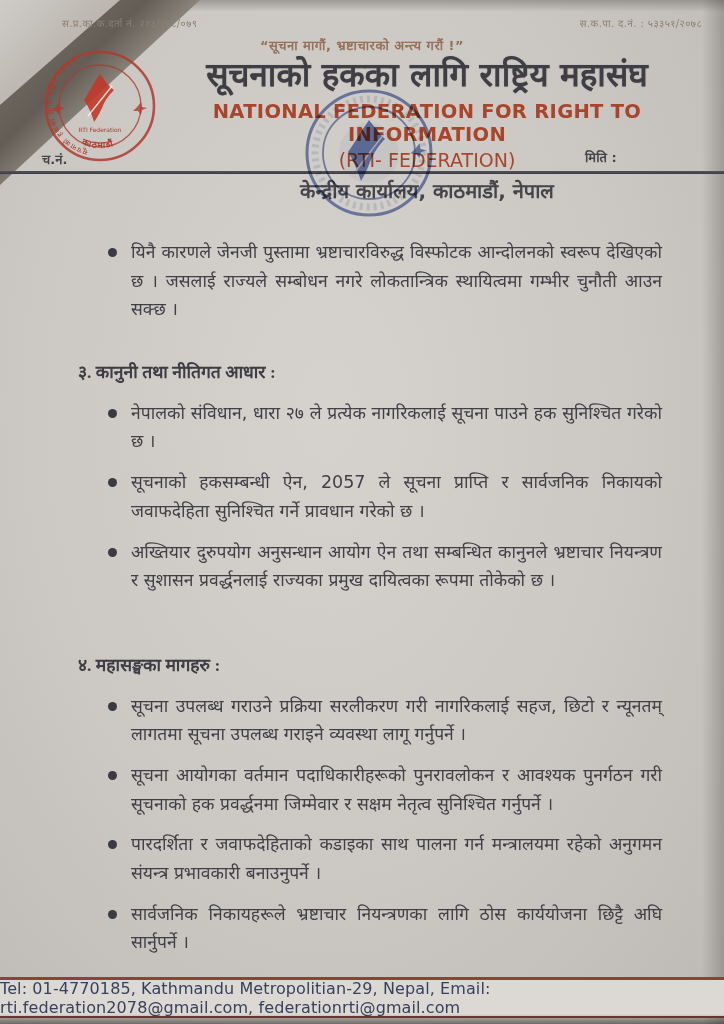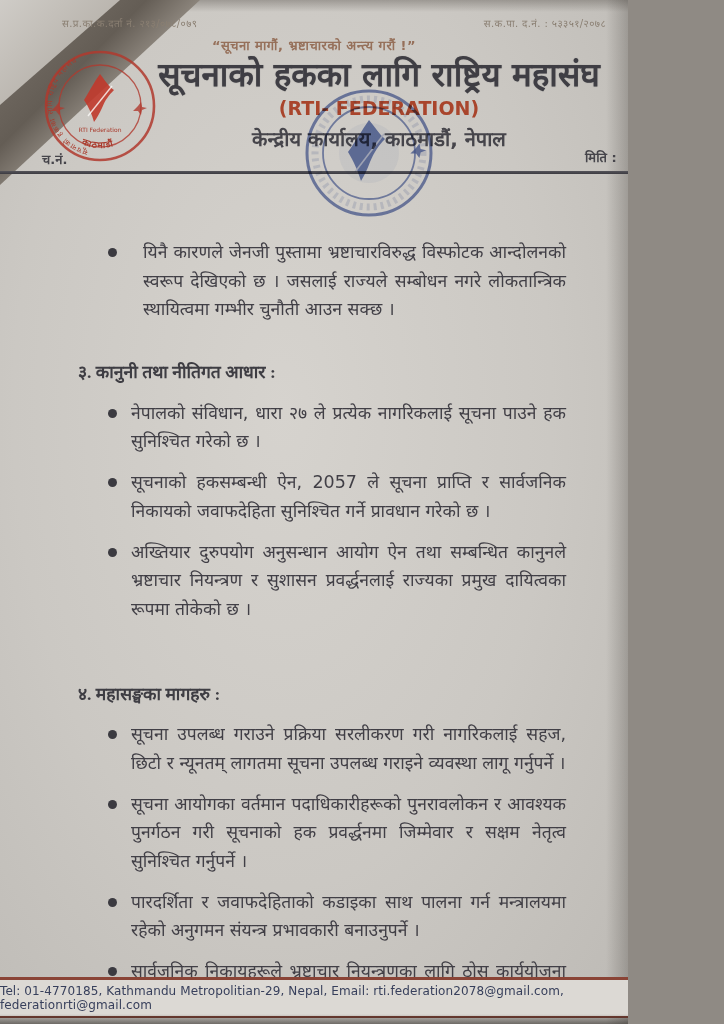--- a/index.html
+++ b/index.html
@@ -2,21 +2,21 @@
 <html><head>
 <meta charset="utf-8">
 <style>
   html,body{margin:0;padding:0;}
   body{
     width:724px;height:1024px;overflow:hidden;
     font-family:"DejaVu Sans","Liberation Sans",sans-serif;
     background:#8f8a84;
   }
   .sheet{
-    position:relative;width:628px;height:1024px;
+    position:relative;width:724px;height:1024px;
     background:
       radial-gradient(ellipse at 45% 40%, #d6d3ce 0%, #cbc8c3 55%, #bdbab5 100%);
     color:#46454b;
   }
   
   .curl-dark{
     position:absolute;left:0;top:0;width:200px;height:185px;z-index:3;
     clip-path:polygon(0 0,100% 0,0 100%);
     background:linear-gradient(135deg,#7d766e 0%,#645d55 38%,#9c958c 58%,#c6c2bc 78%,rgba(198,194,188,0) 95%);
     pointer-events:none;
@@ -52,21 +52,21 @@
   }
   .titleblock{position:absolute;left:138px;right:8px;top:56px;text-align:center;z-index:5;}
   .org-np{
     font-size:33px;font-weight:bold;color:#3f3e44;line-height:1.15;
     text-shadow:0 0 1px rgba(63,62,68,.4);
   }
   .org-en{
     margin-top:6px;font-size:19.5px;font-weight:bold;color:#a9452c;letter-spacing:.3px;
   }
   .org-abbr{
-    margin-top:3px;font-size:19px;font-weight:bold;color:#a9452c;
+    margin-top:3px;font-size:19px;font-weight:normal;color:#a9452c;
   }
   .office{
     margin-top:6px;font-size:20px;font-weight:bold;color:#46454b;
   }
   .refno{position:absolute;left:42px;top:150px;font-size:13px;font-weight:bold;z-index:5;}
   .dateline{position:absolute;left:545px;top:148px;font-size:13px;font-weight:bold;z-index:5;padding-left:40px;}
   .rule{
     position:absolute;left:0;right:0;top:171px;height:3px;z-index:5;
     background:linear-gradient(180deg,#55545a,#3c3b41);
   }
@@ -79,49 +79,50 @@
   .body{
     position:absolute;left:78px;right:62px;top:238px;z-index:5;
     font-size:17.5px;line-height:1.64;color:#413f46;font-weight:500;
   }
   .bullet{display:flex;margin:0 0 12px 30px;}
   .bullet .dot{
     flex:0 0 auto;width:9px;height:9px;border-radius:50%;
     background:#3b3a40;margin:10px 14px 0 0;
   }
   .bullet p{margin:0;flex:1;text-align:justify;}
-  .mb-lg{margin-bottom:34px;gap:12px;}
+  .mb-lg{margin-bottom:34px;}
   .heading{
     font-size:17.5px;font-weight:bold;color:#3e3d43;margin:26px 0 12px 0;font-family:Liberation Serif, serif;
   }
   .heading.sp{margin-top:56px;}
   
   .footer{
     position:absolute;left:0;right:0;bottom:6px;height:36px;z-index:8;
     background:#dcd9d4;border-top:3px solid #8a4436;border-bottom:2px solid #6f3b30;
     display:flex;align-items:center;justify-content:center;
   }
-  .footer span{font-size:12px;font-weight:500;color:#38405c;letter-spacing:.1px;}
+  .footer span{font-size:16px;font-weight:500;color:#38405c;letter-spacing:.1px;}
 </style>
 </head>
 <body>
 
 <div class="sheet">
 
   <div class="edge-top"></div>
   <div class="edge-right"></div>
   <div class="curl-dark"></div>
   <div class="curl-light"></div>
 
   <div class="reg left">स.प्र.का.क.दर्ता नं. २१३/०७८/०७९</div>
   <div class="reg right">स.क.पा. द.नं. : ५३३५१/२०७८</div>
   <div class="slogan">“सूचना मागौं, भ्रष्टाचारको अन्त्य गरौं !”</div>
 
   <div class="titleblock">
     <div class="org-np">सूचनाको हकका लागि राष्ट्रिय महासंघ</div>
+    <div class="org-en">NATIONAL FEDERATION FOR RIGHT TO INFORMATION</div>
     <div class="org-abbr">(RTI- FEDERATION)</div>
     <div class="office">केन्द्रीय कार्यालय, काठमाडौं, नेपाल</div>
   </div>
 
   <div class="refno">च.नं.</div>
   <div class="dateline">मिति :</div>
   <div class="rule"></div>
 
   <svg class="logo" viewBox="0 0 116 122">
     <defs>

